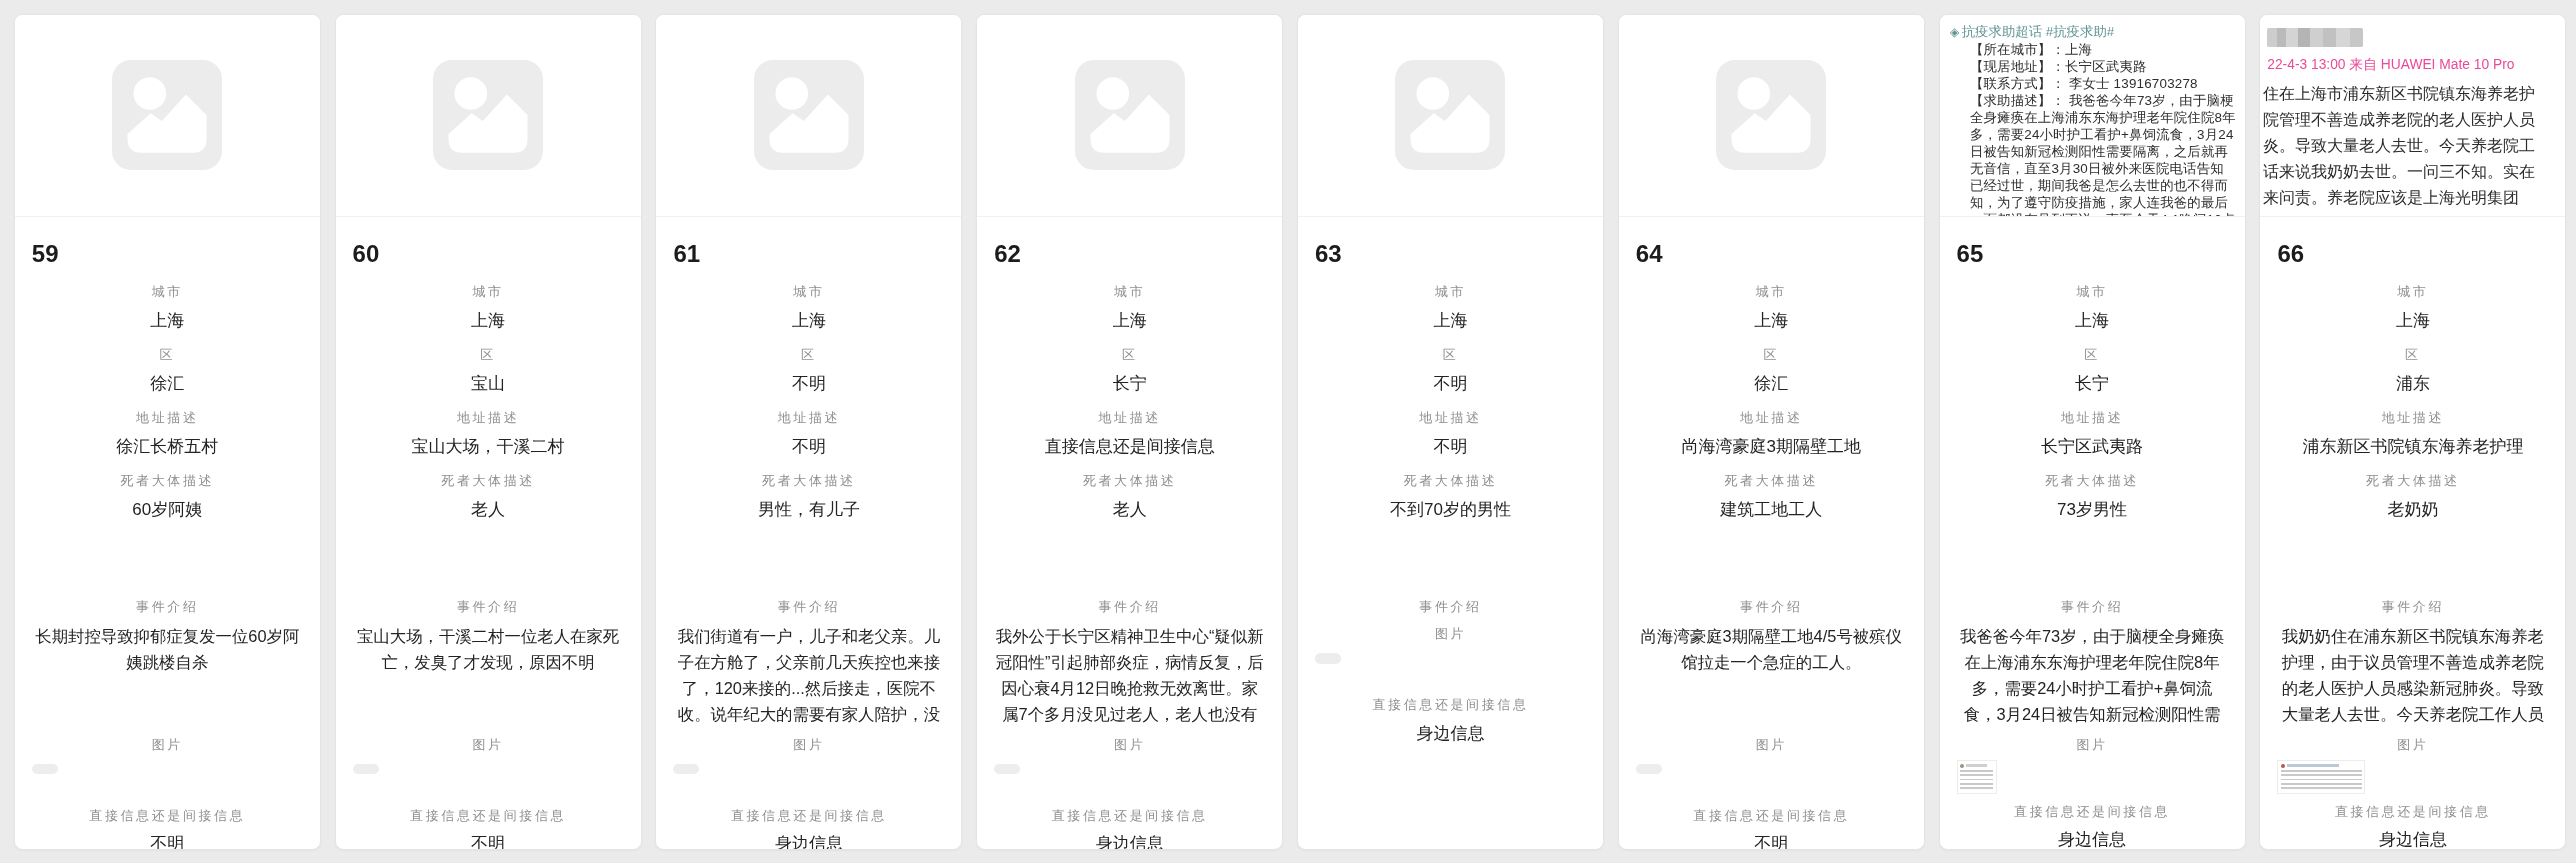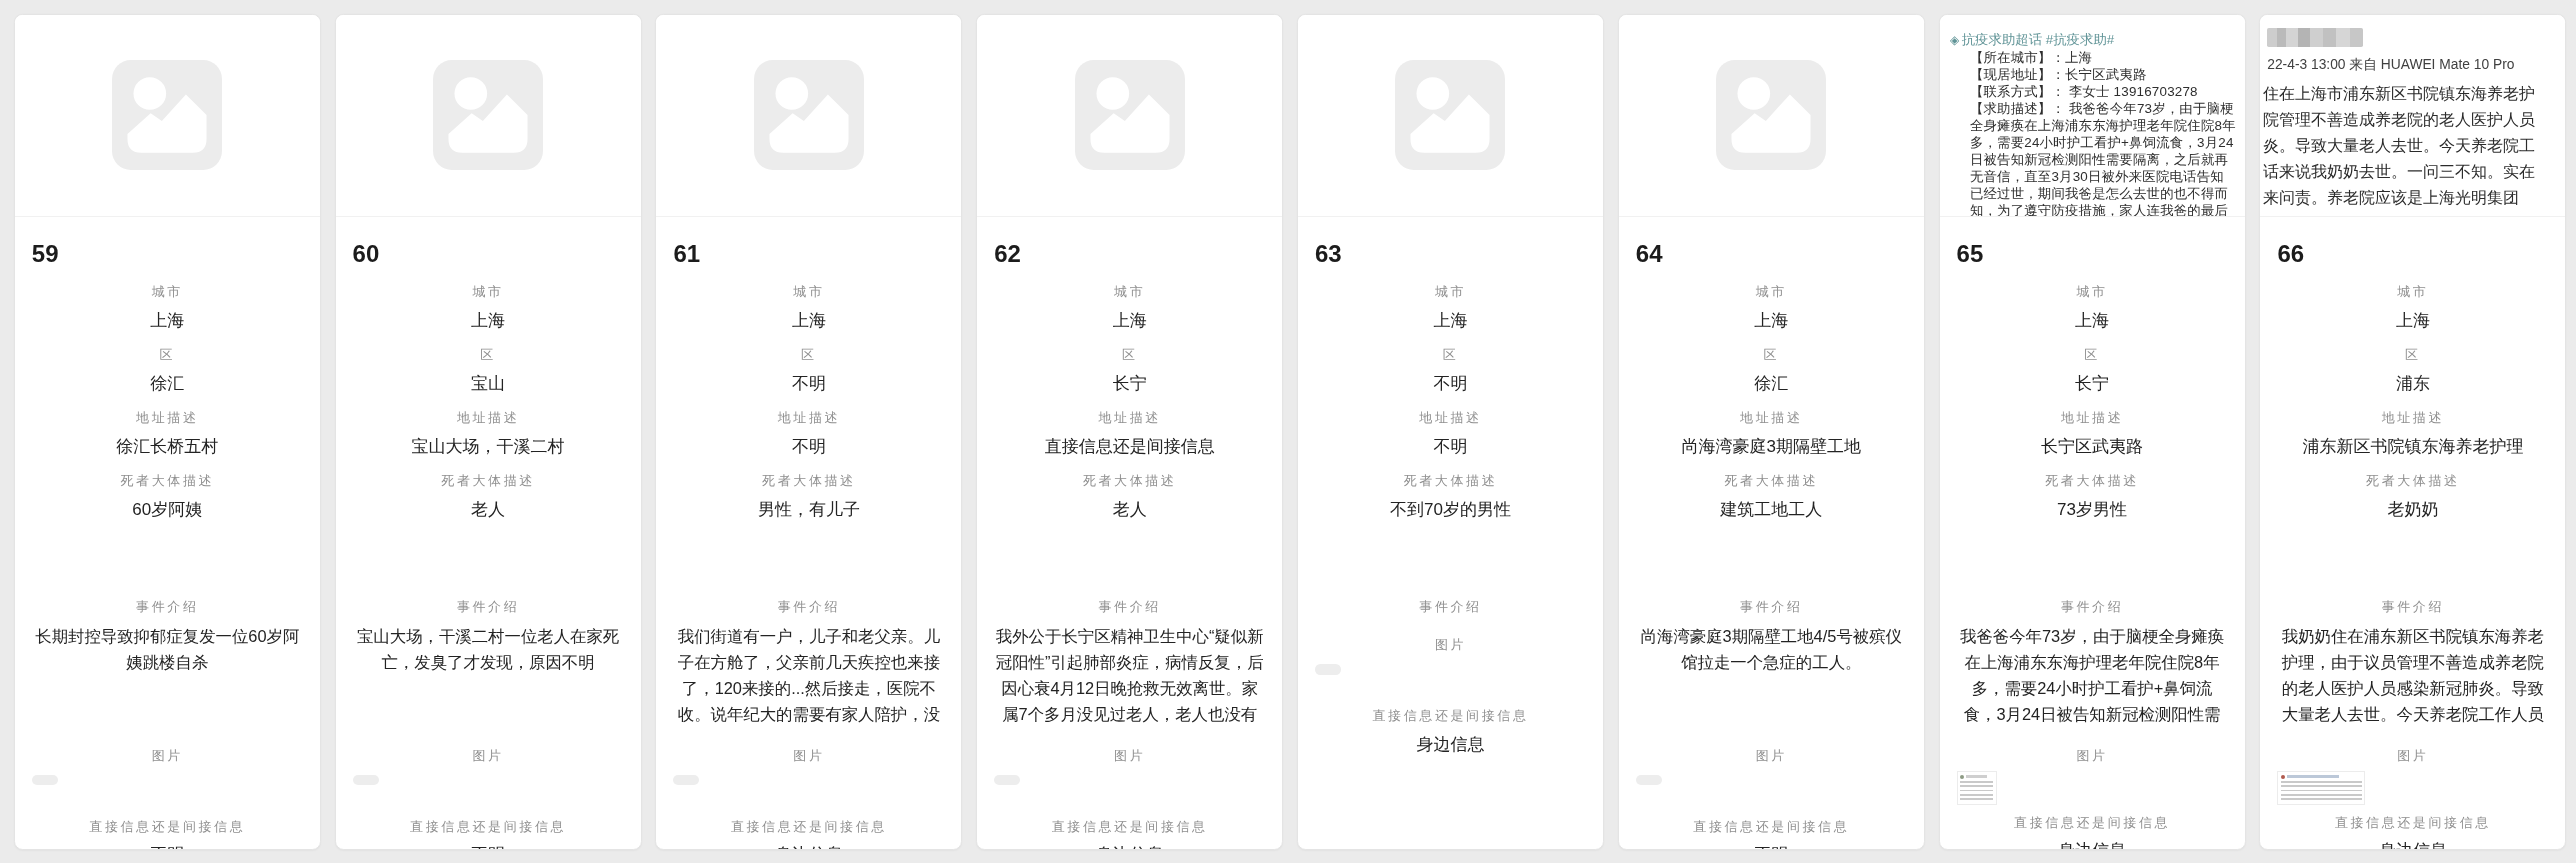--- a/index.html
+++ b/index.html
@@ -15,39 +15,39 @@
   }
   .card {
     flex:0 0 307px; width:307px; height:836px; background:#ffffff;
     border:0.9px solid #e4e4e4; border-radius:8.6px; overflow:hidden;
     box-shadow:0 0.9px 1.7px rgba(0,0,0,0.04);
   }
   .media { height:202px; border-bottom:0.9px solid #f1f1f1; overflow:hidden; position:relative; background:#fff; }
   .media-ph { display:flex; align-items:center; justify-content:center; }
   
   .media-topic { padding:7.8px 8.6px 0 10.3px; }
-  .topic-line { font-size:13.4px; line-height:17px; color:#5f9396; white-space:nowrap; overflow:hidden;margin-top:8px; }
+  .topic-line { font-size:13.4px; line-height:17px; color:#5f9396; white-space:nowrap; overflow:hidden; }
   .topic-icon { display:inline-block; margin-right:2.6px; font-size:12px; color:#5f9396; }
   .topic-body { font-size:13.4px; line-height:17px; color:#2e2e2e; white-space:pre-line; letter-spacing:0.2px;margin-left:20px; }
   
   .media-post { padding:10.3px 0 0 0; }
   .blur-name {
     width:96px; height:19px; margin:3.4px 0 8.6px 6.9px; border-radius:1.7px;
     background:linear-gradient(90deg,#bdbdbd 0 10%,#a3a3a3 10% 20%,#c6c6c6 20% 32%,#9c9c9c 32% 45%,#bfbfbf 45% 58%,#adadad 58% 72%,#c9c9c9 72% 86%,#b5b5b5 86% 100%);
     filter:blur(0.7px); opacity:0.75;
   }
-  .post-meta { margin-left:6.9px; font-size:13.8px; color:#404040; margin-bottom:6.9px; white-space:nowrap; overflow:hidden; }
+  .post-meta { margin-left:6.9px; font-size:13.8px; color:#ec4899; margin-bottom:6.9px; white-space:nowrap; overflow:hidden; }
   .post-text { padding-left:2.6px; font-size:16px; line-height:26px; color:#2b2b2b; white-space:pre; overflow:hidden; }
   .card-body { padding:0 17px 8.6px; }
   .card-number { font-size:24px; font-weight:600; color:#1c1c1c; margin:22.4px 0 17px; line-height:29px; }
   .field { margin-bottom:14.6px;text-align:center; }
   .f-label { font-size:13px; color:#8f8f8f; letter-spacing:2.6px; line-height:14.6px; margin-bottom:7.8px; }
   .f-value { font-size:17px; color:#232323; line-height:26px; }
   .spacer-field { height:63px; }
-  .event { margin-bottom:23px; }
+  .event { margin-bottom:12px; }
   .event .f-value { font-size:16.4px; height:103px; overflow:hidden; line-height:26px; }
   .img-field { margin-bottom:6.9px; }
   .img-field .f-content { height:38px; }
   .img-chip { width:26px; height:10.3px; border-radius:5.2px; background:#ededed; margin-top:12px; }
   .thumb { margin-top:1.7px; position:relative; background:#fff; border:0.9px solid #ececec; overflow:hidden; }
   .thumb-sm { width:40px; height:34px; }
   .thumb-wide { width:88px; height:34px; }
   .thumb::before {
     content:""; position:absolute; left:2.6px; top:2.6px; width:4.3px; height:4.3px; border-radius:50%;
     background:#b05a4e;

